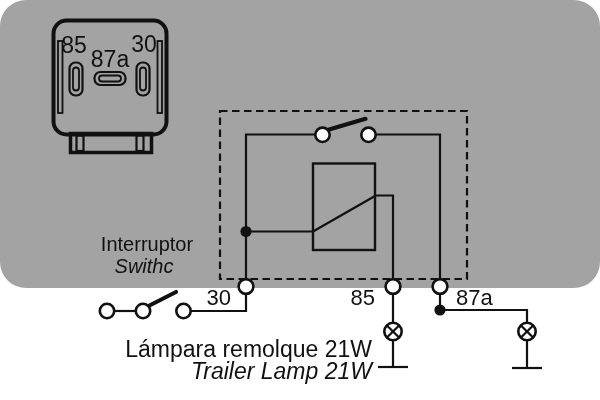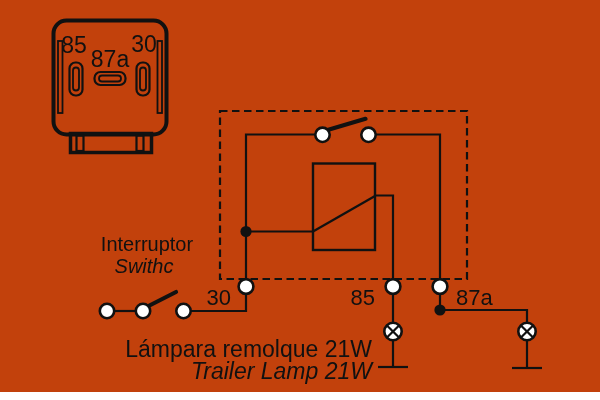--- a/index.html
+++ b/index.html
@@ -7,22 +7,23 @@
     padding: 0;
     width: 600px;
     height: 400px;
     background: #ffffff;
     overflow: hidden;
     font-family: "Liberation Sans", sans-serif;
   }
   .diagram-wrap {
     position: relative;
     width: 600px;
-    height: 392px;
-    background: #c2410c;
+    height: 288px;
+    background: #a3a3a3;
+    border-radius: 26px;
   }
   svg { display: block; }
   .wire   { stroke: #111111; stroke-width: 2.2; fill: none; }
   .wire-thick { stroke: #111111; stroke-width: 4.2; fill: none; stroke-linecap: round; }
   .outline { stroke: #111111; fill: none; }
   .node-open  { fill: #ffffff; stroke: #111111; stroke-width: 2.6; }
   .node-fill  { fill: #111111; stroke: none; }
   .dashed { stroke: #111111; stroke-width: 2.2; fill: none; stroke-dasharray: 7.5 4.5; }
   text { fill: #111111; }
   .t-relay { font-size: 23px; }

